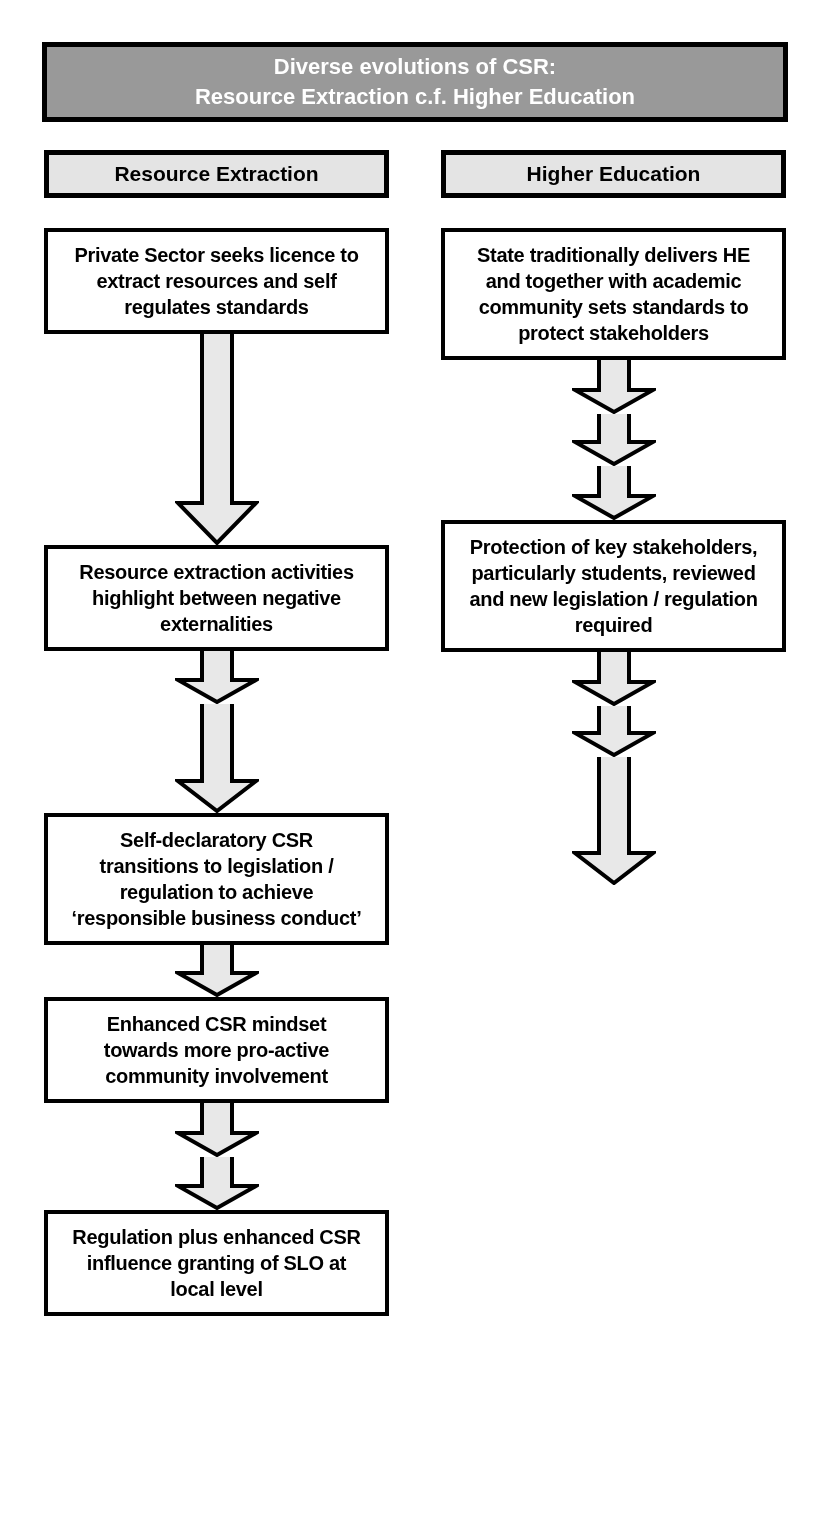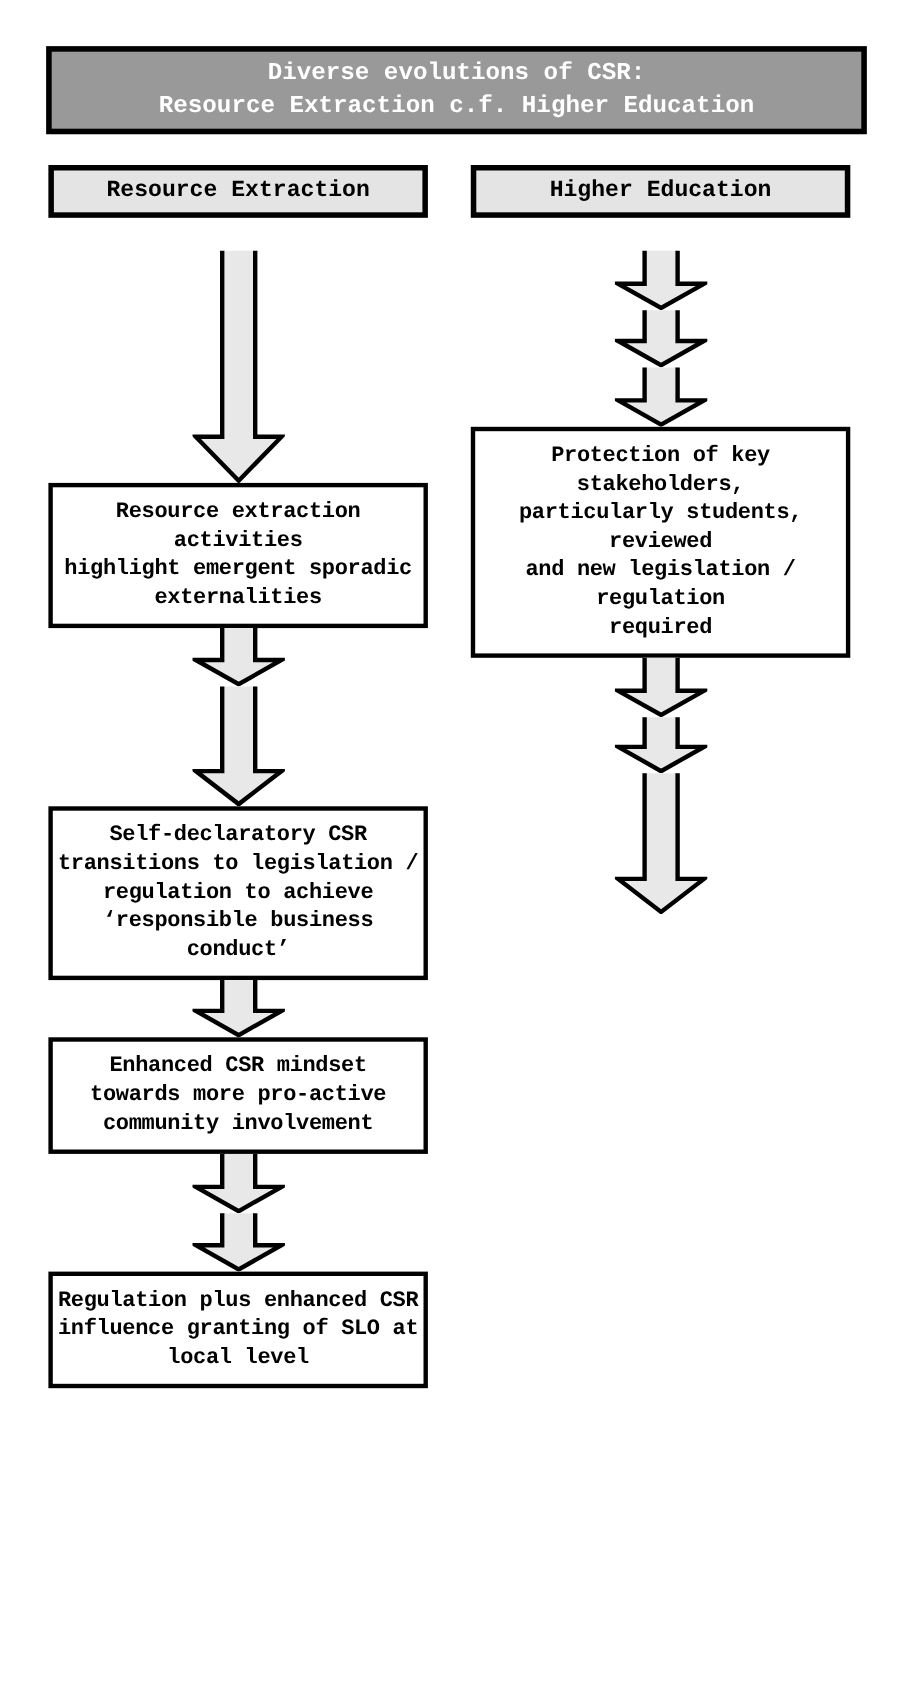--- a/index.html
+++ b/index.html
@@ -1,21 +1,21 @@
 <!DOCTYPE html>
 <html style="--ink: #000000; --title-bg: #999999; --title-text: #ffffff; --header-bg: #e4e4e4; --box-bg: #ffffff;"><head>
 <meta charset="utf-8">
 <style>
   html, body { margin: 0; padding: 0; background: #ffffff; }
   .page {
     position: relative;
     width: 830px;
     height: 1320px;
     background: var(--box-bg, #ffffff);
-    font-family: Liberation Mono, monospace;
+    font-family: Liberation Sans, sans-serif;
     font-weight: bold;
     color: var(--ink, #000000);
     padding-left: 24px;
   }
   * { box-sizing: border-box; }
   .title-box {
     position: absolute;
     left: 42px;
     top: 42px;
     width: 746px;
@@ -31,21 +31,21 @@
   }
   .col {
     position: absolute;
     top: 150px;
     width: 345px;
     display: flex;
     flex-direction: column;
     align-items: stretch;
   }
   .col-left  { left: 44px; }
-  .col-right { left: 428px; }
+  .col-right { left: 441px; }
   .col-header {
     border: 5px solid var(--ink, #000000);
     background: var(--header-bg, #e4e4e4);
     text-align: center;
     font-size: 21px;
     line-height: 26px;
     padding: 6px 2px;
     margin-bottom: 30px;
     white-space: pre-line;
   }
@@ -67,27 +67,30 @@
   .arrow-wrap svg { display: block; }
 </style>
 </head>
 <body>
 
 <div class="page">
   <div class="title-box">Diverse evolutions of CSR:
 Resource Extraction c.f. Higher Education</div>
   <div class="col col-left">
       <div class="col-header">Resource Extraction</div>
+      <div class="flow-box">Private Sector seeks licence to
+extract resources and self
+regulates standards</div>
       <div class="arrow-wrap" style="height: 211px;">
         <svg width="84" height="211" viewBox="0 0 84 211" xmlns="http://www.w3.org/2000/svg">
           <polygon points="27,-4 57,-4 57,169 81,169 42,209 3,169 27,169" fill="#e8e8e8" stroke="#000000" stroke-width="4" stroke-linejoin="miter"></polygon>
         </svg>
       </div>
       <div class="flow-box">Resource extraction activities
-highlight emergent sporadic
+highlight between negative
 externalities</div>
       <div class="arrow-wrap" style="height: 53px;">
         <svg width="84" height="53" viewBox="0 0 84 53" xmlns="http://www.w3.org/2000/svg">
           <polygon points="27,-4 57,-4 57,29 81,29 42,51 3,29 27,29" fill="#e8e8e8" stroke="#000000" stroke-width="4" stroke-linejoin="miter"></polygon>
         </svg>
       </div>
       <div class="arrow-wrap" style="height: 109px;">
         <svg width="84" height="109" viewBox="0 0 84 109" xmlns="http://www.w3.org/2000/svg">
           <polygon points="27,-4 57,-4 57,77 81,77 42,107 3,77 27,77" fill="#e8e8e8" stroke="#000000" stroke-width="4" stroke-linejoin="miter"></polygon>
         </svg>
@@ -113,20 +116,24 @@
         <svg width="84" height="53" viewBox="0 0 84 53" xmlns="http://www.w3.org/2000/svg">
           <polygon points="27,-4 57,-4 57,29 81,29 42,51 3,29 27,29" fill="#e8e8e8" stroke="#000000" stroke-width="4" stroke-linejoin="miter"></polygon>
         </svg>
       </div>
       <div class="flow-box">Regulation plus enhanced CSR
 influence granting of SLO at
 local level</div>
     </div>
   <div class="col col-right">
       <div class="col-header">Higher Education</div>
+      <div class="flow-box">State traditionally delivers HE
+and together with academic
+community sets standards to
+protect stakeholders</div>
       <div class="arrow-wrap" style="height: 54px;">
         <svg width="84" height="54" viewBox="0 0 84 54" xmlns="http://www.w3.org/2000/svg">
           <polygon points="27,-4 57,-4 57,30 81,30 42,52 3,30 27,30" fill="#e8e8e8" stroke="#000000" stroke-width="4" stroke-linejoin="miter"></polygon>
         </svg>
       </div>
       <div class="arrow-wrap" style="height: 52px;">
         <svg width="84" height="52" viewBox="0 0 84 52" xmlns="http://www.w3.org/2000/svg">
           <polygon points="27,-4 57,-4 57,28 81,28 42,50 3,28 27,28" fill="#e8e8e8" stroke="#000000" stroke-width="4" stroke-linejoin="miter"></polygon>
         </svg>
       </div>

